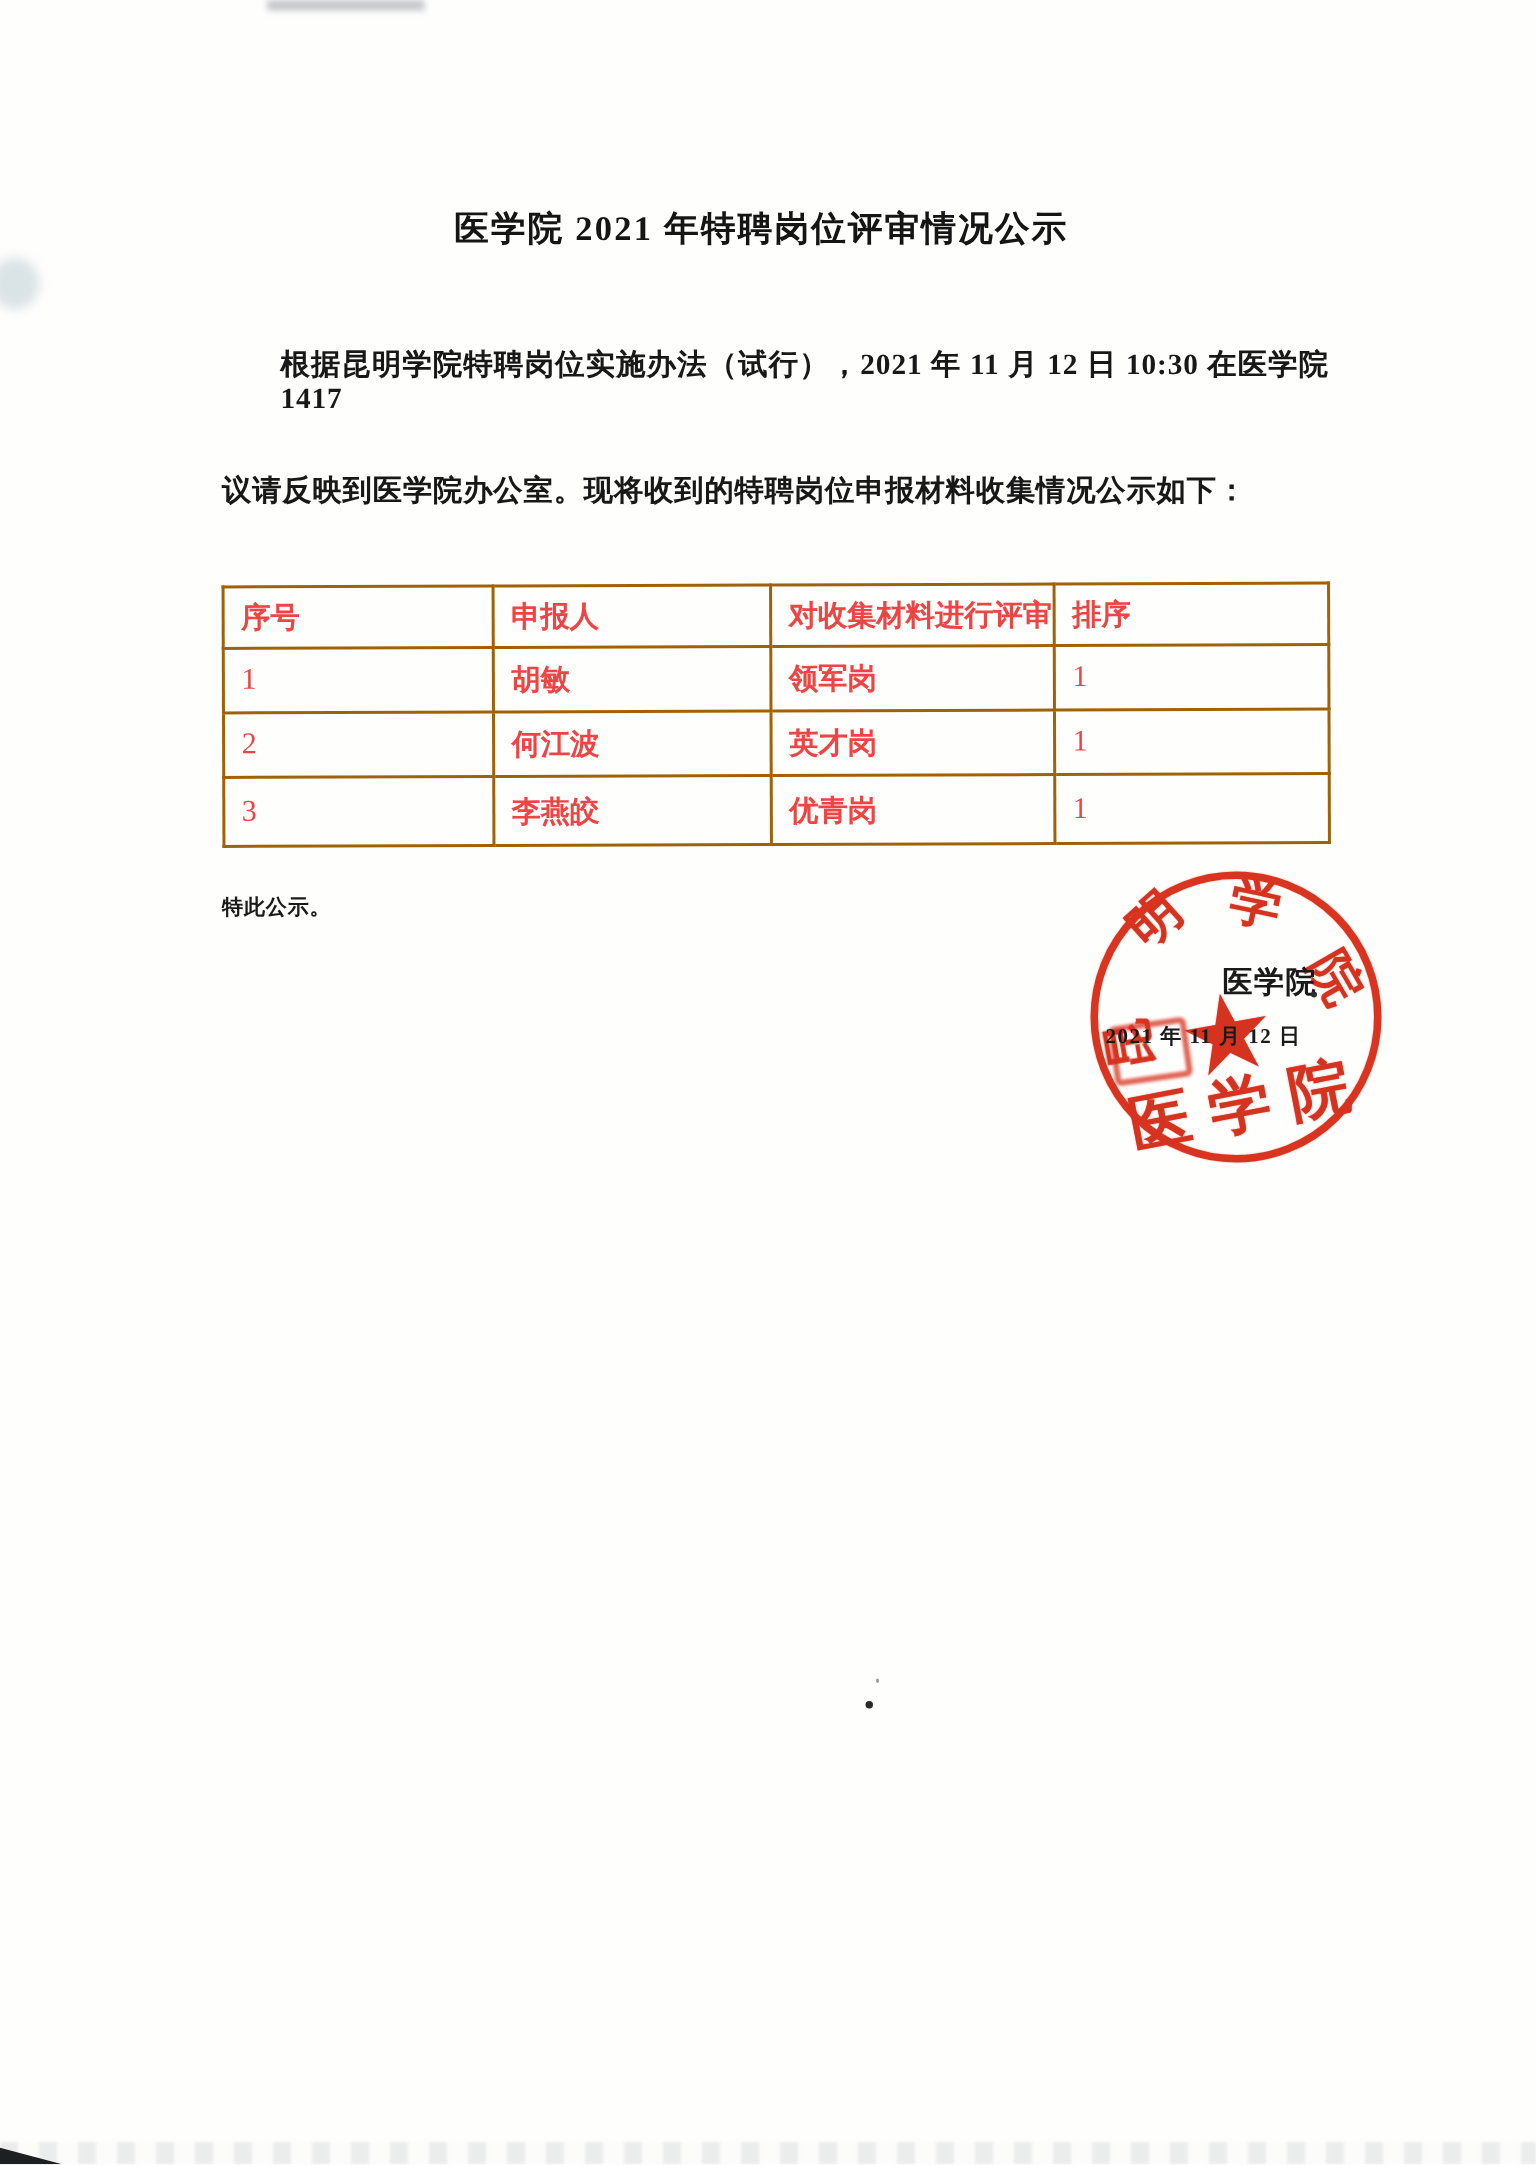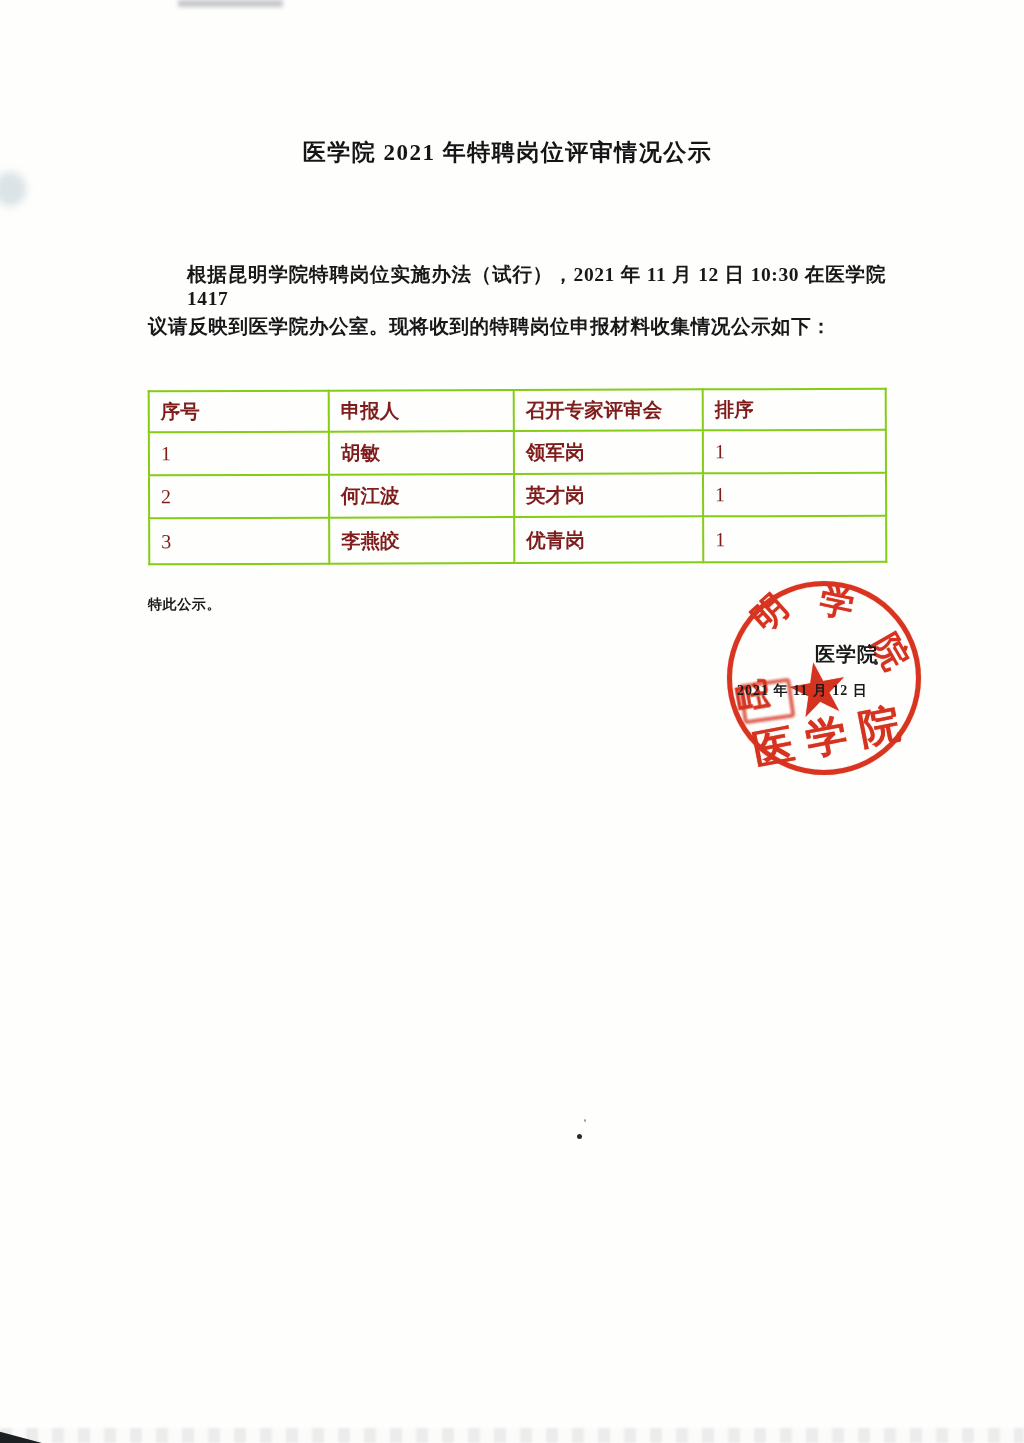--- a/index.html
+++ b/index.html
@@ -25,37 +25,37 @@
 
   
   .body-line{
     left:148px;width:738px;
     font-size:19.5px;font-weight:700;letter-spacing:0.6px;
     color:#181818;
     text-align:justify;
     white-space:nowrap;
   }
   .body-line.justified{white-space:normal;text-align:justify;text-align-last:justify;}
-  .line-1{top:229px;padding-left:39px;width:699px;margin-top:32px;}
+  .line-1{top:229px;padding-left:39px;width:699px;}
   .line-2{top:271px;}
   .line-3{top:313px;text-align:left;text-align-last:left;}
 
   
   .review-table{
     left:148px;top:389px;width:737px;
     border-collapse:collapse;
     table-layout:fixed;
     transform:rotate(-0.2deg);
     font-size:19.5px;
   }
   .review-table th,.review-table td{
-    border:2px solid #84cc16;
+    border:2px solid #a16207;
     padding:0 0 0 11px;
     text-align:left;vertical-align:middle;
-    font-weight:700;color:#7f1d1d;
+    font-weight:700;color:#ef4444;
     overflow:hidden;
     font-family:Liberation Serif, serif;
   }
   .review-table thead th{height:39px;}
   .review-table tbody td{height:41px;}
   .review-table tbody tr:last-child td{height:44px;}
   .review-table td.num{font-weight:400;font-size:20px;}
 
   
   .closing-text{left:148px;top:596px;font-size:14px;font-weight:700;letter-spacing:0.6px;}
@@ -138,21 +138,21 @@
     <colgroup>
       <col style="width:180px">
         <col style="width:185px">
         <col style="width:189px">
         <col style="width:183px">
     </colgroup>
     <thead>
       <tr>
         <th>序号</th>
         <th>申报人</th>
-        <th>召开专家评审会</th>
+        <th>对收集材料进行评审</th>
         <th>排序</th>
       </tr>
     </thead>
     <tbody>
       <tr>
         <td class="num">1</td>
         <td>胡敏</td>
         <td>领军岗</td>
         <td class="num">1</td>
       </tr>

